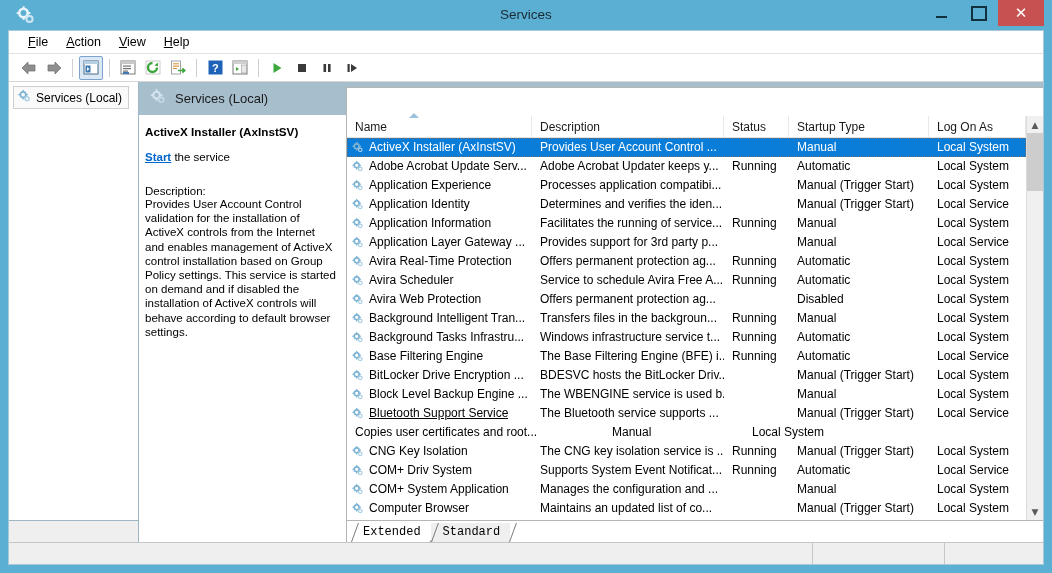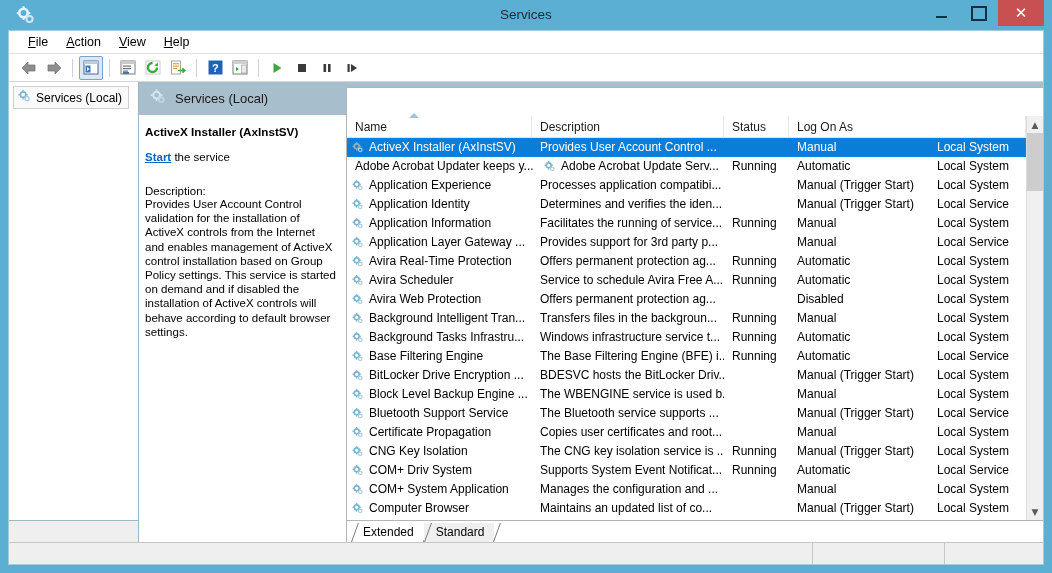--- a/index.html
+++ b/index.html
@@ -280,20 +280,21 @@
   }
 
   
   .tabsrow {
     height: 22px;
     background: #fff;
     border-top: 1px solid #b5b5b5;
     display: flex; align-items: flex-end;
     padding-left: 4px;
     flex: none;
+    font-family: Liberation Mono, monospace;
   }
   .tab {
     font-size: 12px;
     height: 19px; line-height: 19px;
     padding: 0 10px 0 12px;
     position: relative;
     color: #000;
     cursor: default;
     background: #fff;
   }
@@ -500,20 +501,21 @@
           </div>
 
           <div class="listwrap">
             <div class="listwrap-inner">
               <div class="listcols">
 
                 <div class="lheader">
                   <div class="hc" style="width:185px">Name</div>
                   <div class="hc" style="width:192px">Description</div>
                   <div class="hc" style="width:65px">Status</div>
+                  <div class="hc" style="width:140px">Startup Type</div>
                   <div class="hc" style="flex:1">Log On As</div>
                   <div class="sort-arrow"></div>
                 </div>
 
                 <div class="rows" id="rows">
                     <div class="row selected">
                       <div class="cell cell-name" style="width: 185px;">
                         <span style="display: flex;">
                           <svg width="13" height="13" viewBox="0 0 16 16">
                             <circle cx="7" cy="6.5" r="3" fill="none" stroke="#7fb4d4" stroke-width="2"></circle>
@@ -527,36 +529,36 @@
                           </svg>
                         </span>
                         <span class="txt">ActiveX Installer (AxInstSV)</span>
                       </div>
                       <div class="cell" style="width: 192px;">Provides User Account Control ...</div>
                       <div class="cell" style="width: 65px;"></div>
                       <div class="cell" style="width: 140px;">Manual</div>
                       <div class="cell" style="flex: 1 1 0%;">Local System</div>
                     </div>
                     <div class="row">
+                      <div class="cell cell-name" style="width: 185px;">
+                        <span style="display: flex;">
+                          <svg width="13" height="13" viewBox="0 0 16 16">
+                            <circle cx="7" cy="6.5" r="3" fill="none" stroke="#7fb4d4" stroke-width="2"></circle>
+                            <g fill="#7fb4d4">
+                              <rect x="6.2" y="1.2" width="1.6" height="2.1"></rect>
+                              <rect x="6.2" y="9.7" width="1.6" height="2.1"></rect>
+                              <rect x="1.8" y="5.7" width="2.1" height="1.6"></rect>
+                              <rect x="10.1" y="5.7" width="2.1" height="1.6"></rect>
+                            </g>
+                            <circle cx="11.4" cy="10.9" r="2.2" fill="none" stroke="#a9cde2" stroke-width="1.5"></circle>
+                          </svg>
+                        </span>
+                        <span class="txt">Adobe Acrobat Update Serv...</span>
+                      </div>
                       <div class="cell" style="width: 192px;">Adobe Acrobat Updater keeps y...</div>
-                      <div class="cell cell-name" style="width: 185px;">
-                        <span style="display: flex;">
-                          <svg width="13" height="13" viewBox="0 0 16 16">
-                            <circle cx="7" cy="6.5" r="3" fill="none" stroke="#7fb4d4" stroke-width="2"></circle>
-                            <g fill="#7fb4d4">
-                              <rect x="6.2" y="1.2" width="1.6" height="2.1"></rect>
-                              <rect x="6.2" y="9.7" width="1.6" height="2.1"></rect>
-                              <rect x="1.8" y="5.7" width="2.1" height="1.6"></rect>
-                              <rect x="10.1" y="5.7" width="2.1" height="1.6"></rect>
-                            </g>
-                            <circle cx="11.4" cy="10.9" r="2.2" fill="none" stroke="#a9cde2" stroke-width="1.5"></circle>
-                          </svg>
-                        </span>
-                        <span class="txt">Adobe Acrobat Update Serv...</span>
-                      </div>
                       <div class="cell" style="width: 65px;">Running</div>
                       <div class="cell" style="width: 140px;">Automatic</div>
                       <div class="cell" style="flex: 1 1 0%;">Local System</div>
                     </div>
                     <div class="row">
                       <div class="cell cell-name" style="width: 185px;">
                         <span style="display: flex;">
                           <svg width="13" height="13" viewBox="0 0 16 16">
                             <circle cx="7" cy="6.5" r="3" fill="none" stroke="#7fb4d4" stroke-width="2"></circle>
                             <g fill="#7fb4d4">
@@ -800,56 +802,41 @@
                           </svg>
                         </span>
                         <span class="txt">Block Level Backup Engine ...</span>
                       </div>
                       <div class="cell" style="width: 192px;">The WBENGINE service is used b...</div>
                       <div class="cell" style="width: 65px;"></div>
                       <div class="cell" style="width: 140px;">Manual</div>
                       <div class="cell" style="flex: 1 1 0%;">Local System</div>
                     </div>
                     <div class="row">
-                      <div class="cell cell-name" style="width: 185px;">
+                      <div class="cell cell-name" style="width: 185px; text-decoration: underline;">
                         <span style="display: flex;">
                           <svg width="13" height="13" viewBox="0 0 16 16">
                             <circle cx="7" cy="6.5" r="3" fill="none" stroke="#7fb4d4" stroke-width="2"></circle>
                             <g fill="#7fb4d4">
                               <rect x="6.2" y="1.2" width="1.6" height="2.1"></rect>
                               <rect x="6.2" y="9.7" width="1.6" height="2.1"></rect>
                               <rect x="1.8" y="5.7" width="2.1" height="1.6"></rect>
                               <rect x="10.1" y="5.7" width="2.1" height="1.6"></rect>
                             </g>
                             <circle cx="11.4" cy="10.9" r="2.2" fill="none" stroke="#a9cde2" stroke-width="1.5"></circle>
                           </svg>
                         </span>
                         <span class="txt">Bluetooth Support Service</span>
                       </div>
                       <div class="cell" style="width: 192px;">The Bluetooth service supports ...</div>
                       <div class="cell" style="width: 65px;"></div>
                       <div class="cell" style="width: 140px;">Manual (Trigger Start)</div>
                       <div class="cell" style="flex: 1 1 0%;">Local Service</div>
                     </div>
                     <div class="row">
-                      <div class="cell cell-name" style="width: 185px;">
-                        <span style="display: flex;">
-                          <svg width="13" height="13" viewBox="0 0 16 16">
-                            <circle cx="7" cy="6.5" r="3" fill="none" stroke="#7fb4d4" stroke-width="2"></circle>
-                            <g fill="#7fb4d4">
-                              <rect x="6.2" y="1.2" width="1.6" height="2.1"></rect>
-                              <rect x="6.2" y="9.7" width="1.6" height="2.1"></rect>
-                              <rect x="1.8" y="5.7" width="2.1" height="1.6"></rect>
-                              <rect x="10.1" y="5.7" width="2.1" height="1.6"></rect>
-                            </g>
-                            <circle cx="11.4" cy="10.9" r="2.2" fill="none" stroke="#a9cde2" stroke-width="1.5"></circle>
-                          </svg>
-                        </span>
-                        <span class="txt">Certificate Propagation</span>
-                      </div>
                       <div class="cell" style="width: 192px;">Copies user certificates and root...</div>
                       <div class="cell" style="width: 65px;"></div>
                       <div class="cell" style="width: 140px;">Manual</div>
                       <div class="cell" style="flex: 1 1 0%;">Local System</div>
                     </div>
                     <div class="row">
                       <div class="cell cell-name" style="width: 185px;">
                         <span style="display: flex;">
                           <svg width="13" height="13" viewBox="0 0 16 16">
                             <circle cx="7" cy="6.5" r="3" fill="none" stroke="#7fb4d4" stroke-width="2"></circle>

